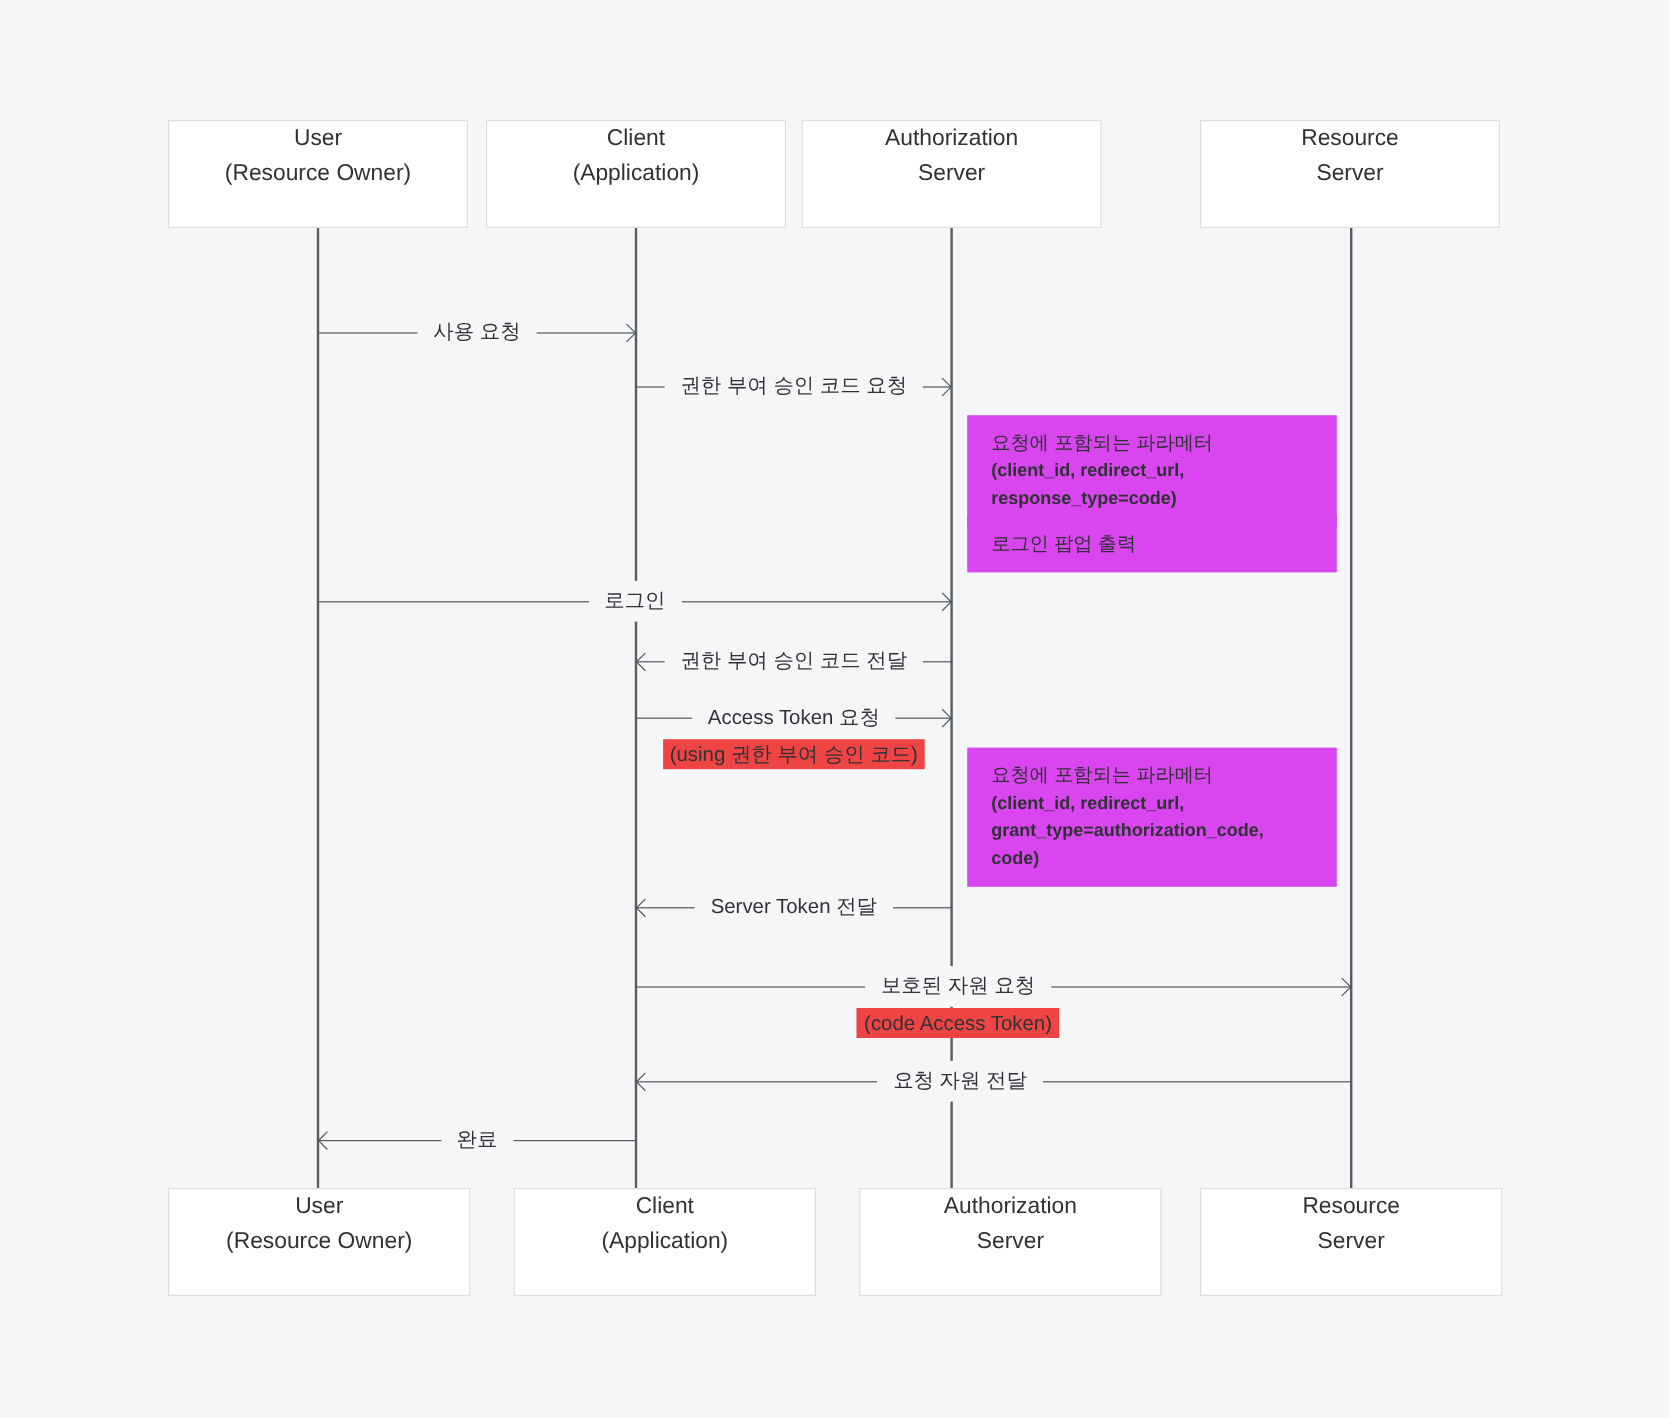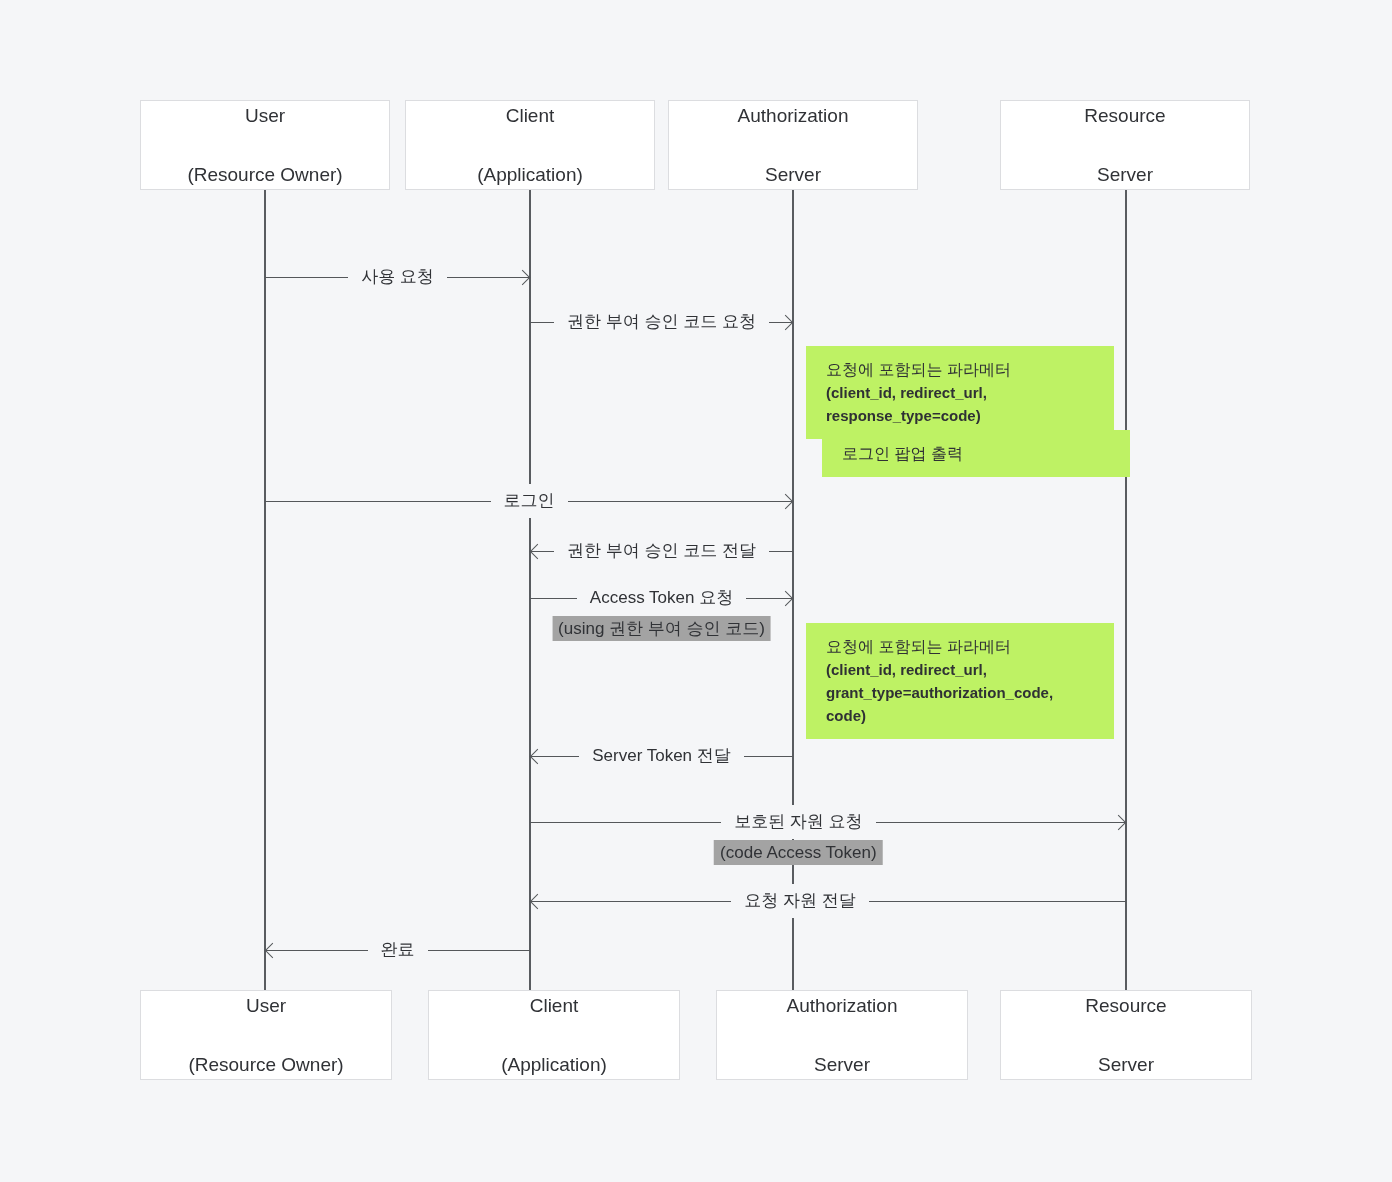--- a/index.html
+++ b/index.html
@@ -15,54 +15,54 @@
   
   .lifeline {
     position: absolute; top: 190px; height: 800px; width: 2px;
     background: #595c60; z-index: 1;
   }
 
   
   .actor {
     position: absolute; height: 90px; box-sizing: border-box;
     background: #ffffff; border: 1px solid #dcdde0;
-    display: flex; flex-direction: column; justify-content: space-between; align-items: center;
+    display: flex; flex-direction: column; justify-content: flex-start; align-items: center;
     font-size: 19px; line-height: 29px; color: #303236;
     z-index: 2; text-align: center;
   }
   .actor-top { top: 100px; width: 250px; }
   .actor-bottom { top: 990px; width: 252px; }
 
   
   .msg {
     position: absolute; display: flex; align-items: center; height: 0; z-index: 3;
   }
   .seg { flex: 1 1 0; height: 0; border-top: 1.5px solid #54575a; }
   .mlabel {
     position: relative; flex: 0 0 auto; padding: 6px 13px;
     background: #f5f6f8; font-size: 17px; line-height: 1.25;
     white-space: nowrap; color: #303236; text-align: right;
   }
   .msub {
     position: absolute; top: 100%; left: 50%; transform: translateX(-50%);
-    margin-top: 1px; padding: 2px 6px; background: #a3a3a3;
+    margin-top: 1px; padding: 2px 6px; background: #ef4444;
     font-size: 17px; white-space: nowrap; color: #303236;
   }
   .head {
     position: absolute; width: 10px; height: 10px; top: -5px;
     border-top: 1.5px solid #54575a; border-right: 1.5px solid #54575a;
     z-index: 4;
   }
   .dir-right .head { right: 2px; transform: rotate(45deg); }
   .dir-left  .head { left: 2px;  transform: rotate(-135deg); }
 
   
   .note {
     position: absolute; left: 806px; width: 308px; box-sizing: border-box;
-    background: #bef264; padding: 12px 20px; z-index: 2;
+    background: #d946ef; padding: 12px 20px; z-index: 2;
   }
   .note-line { font-size: 16px; line-height: 23px; color: #2f3134; }
   .note-code { font-size: 15px; line-height: 23px; color: #2f3134; font-weight: bold; }
 </style>
 </head>
 <body>
 
 <div class="stage">
 
   <div class="lifeline" style="left:264px;"></div>
@@ -153,21 +153,21 @@
     <span class="head"></span>
     <span class="seg"></span>
     <span class="mlabel">완료</span>
     <span class="seg"></span>
   </div>
 
   <div class="note" style="top:346px;">
     <div class="note-line">요청에 포함되는 파라메터</div>
     <div class="note-code">(client_id, redirect_url, response_type=code)</div>
   </div>
-  <div class="note" style="top:430px;margin-left:16px;">
+  <div class="note" style="top:430px;">
     <div class="note-line">로그인 팝업 출력</div>
   </div>
   <div class="note" style="top:623px;">
     <div class="note-line">요청에 포함되는 파라메터</div>
     <div class="note-code">(client_id, redirect_url,</div>
     <div class="note-code">grant_type=authorization_code, code)</div>
   </div>
 
   <div class="actor actor-bottom" style="left:140px;">
     <div>User</div>

